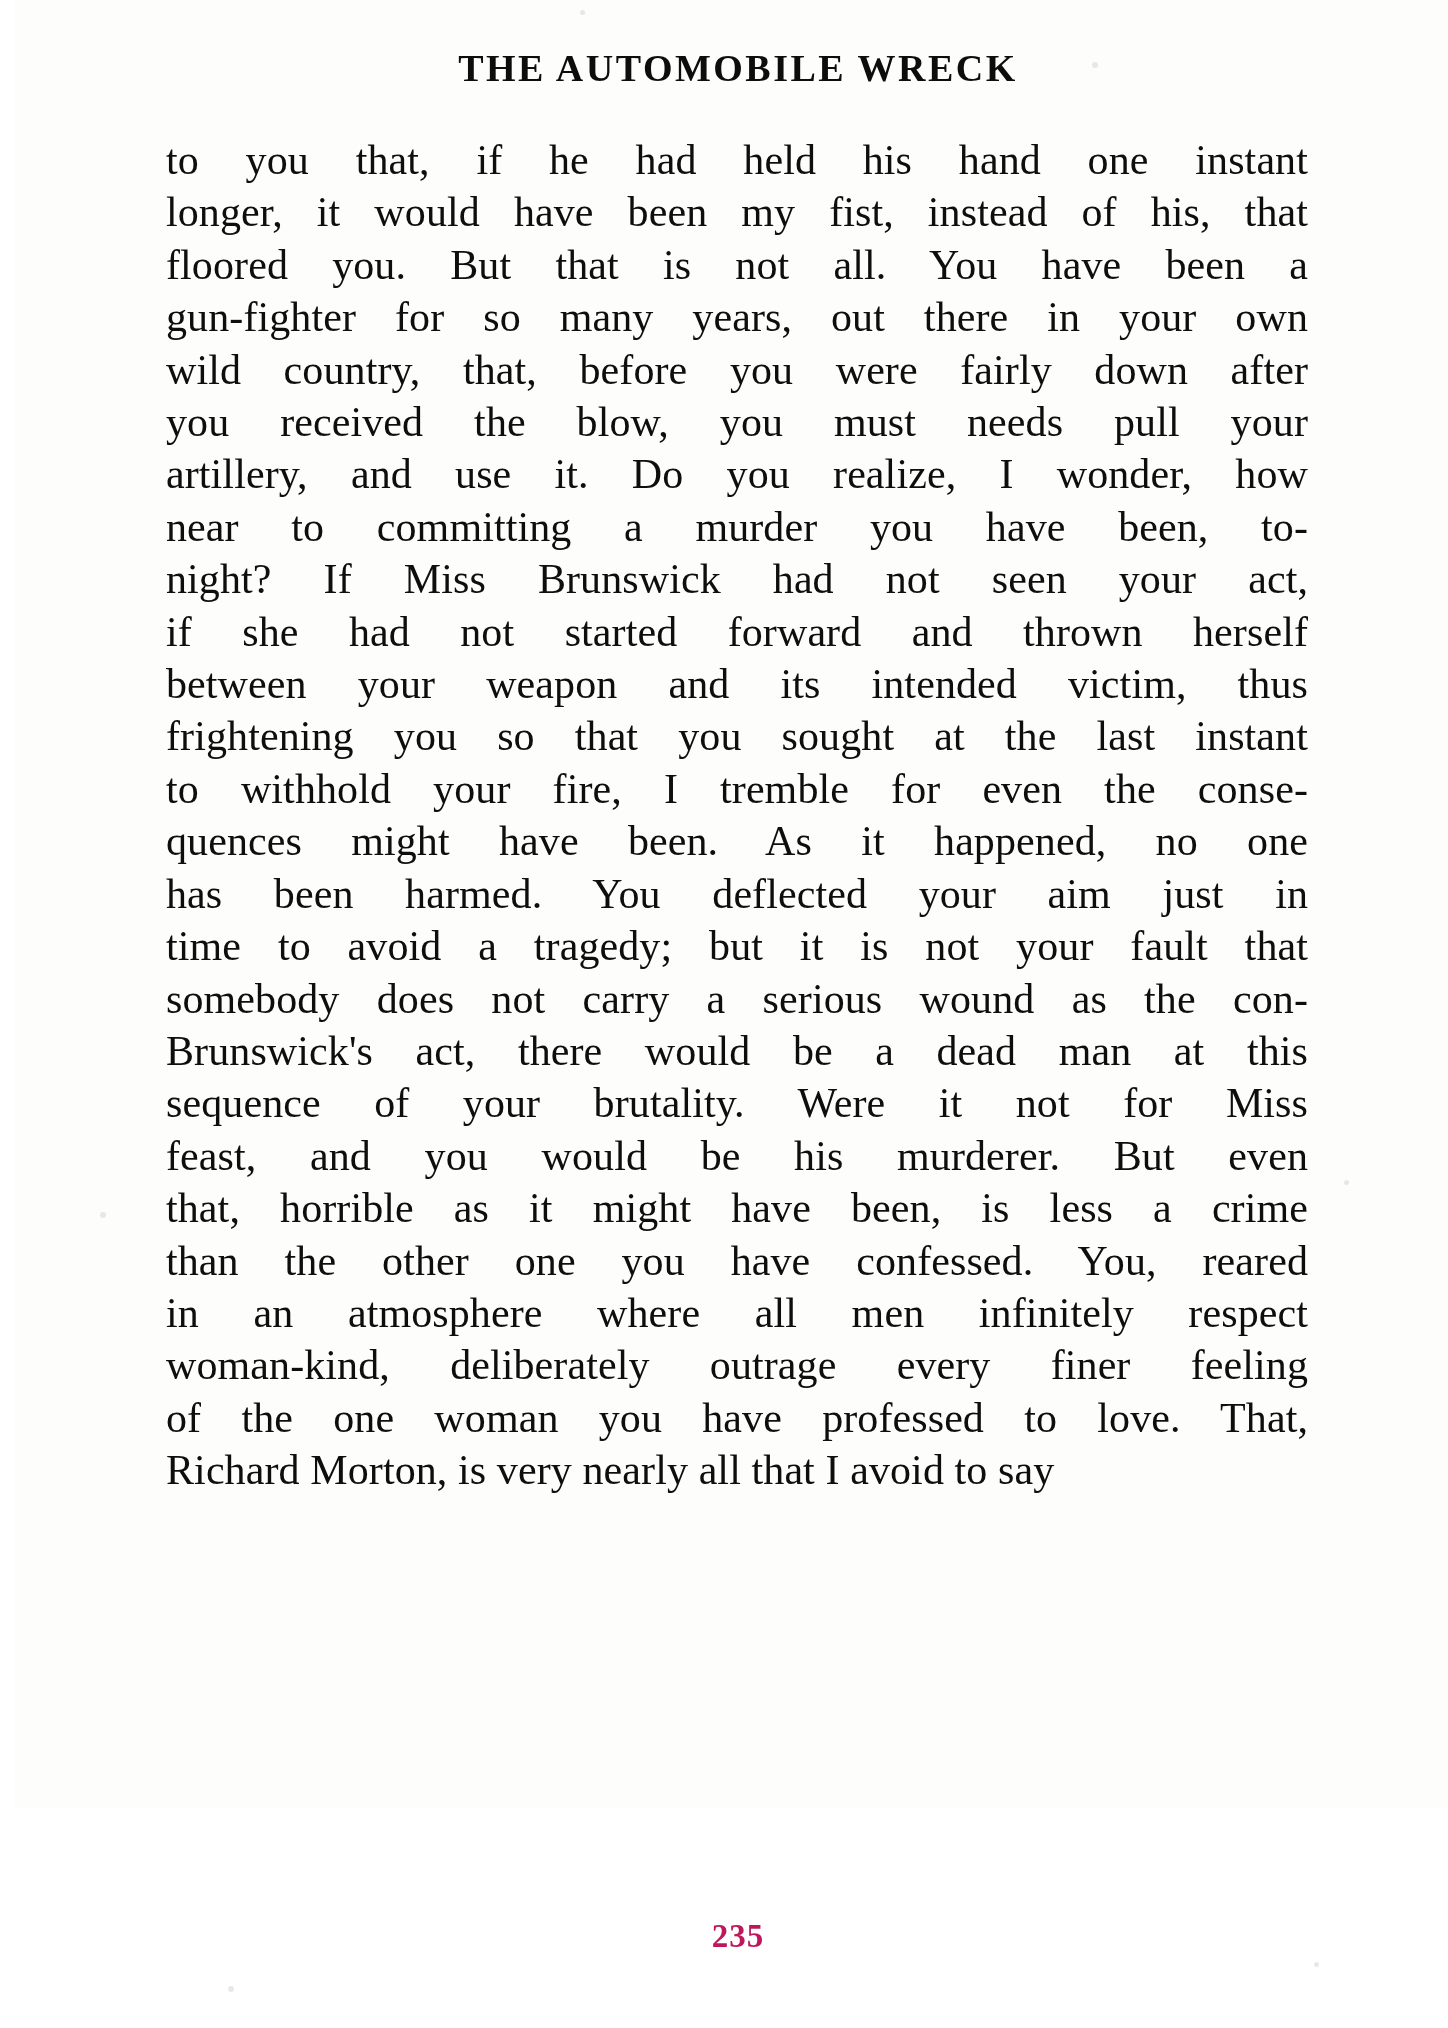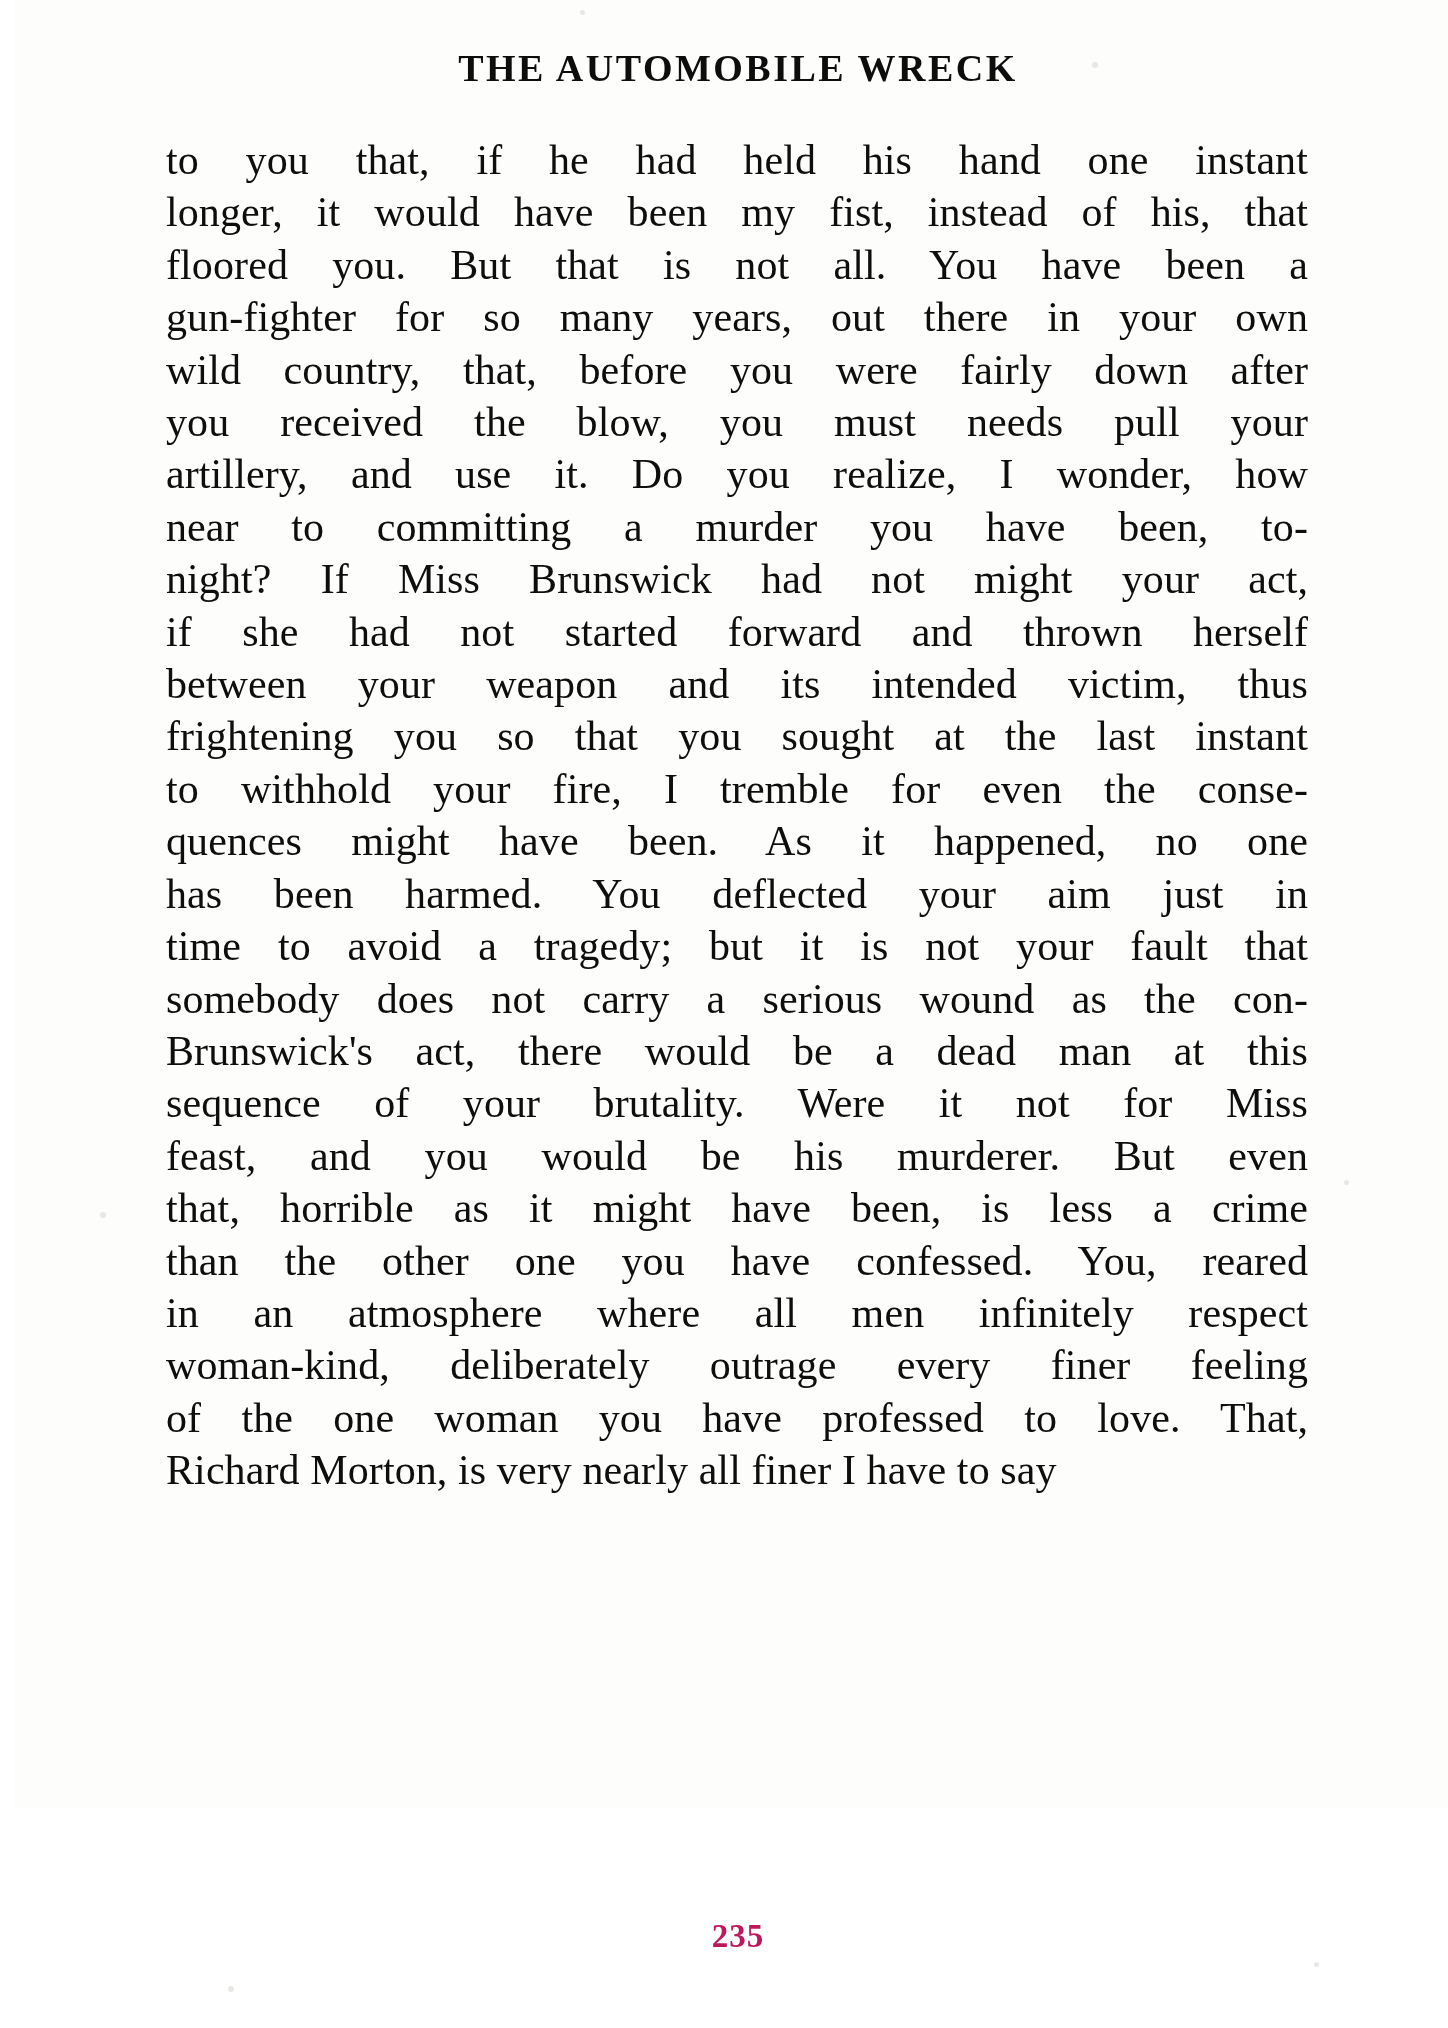--- a/index.html
+++ b/index.html
@@ -92,38 +92,38 @@
   <div class="body-text">
     <p>
       <span class="ln">to you that, if he had held his hand one instant</span>
       <span class="ln">longer, it would have been my fist, instead of his, that</span>
       <span class="ln">floored you.   But that is not all.   You have been a</span>
       <span class="ln">gun-fighter for so many years, out there in your own</span>
       <span class="ln">wild country, that, before you were fairly down after</span>
       <span class="ln">you received the blow, you must needs pull your</span>
       <span class="ln">artillery, and use it.   Do you realize, I wonder, how</span>
       <span class="ln">near to committing a murder you have been, to-</span>
-      <span class="ln">night?   If Miss Brunswick had not might your act,</span>
+      <span class="ln">night?   If Miss Brunswick had not seen your act,</span>
       <span class="ln">if she had not started forward and thrown herself</span>
       <span class="ln">between your weapon and its intended victim, thus</span>
       <span class="ln">frightening you so that you sought at the last instant</span>
       <span class="ln">to withhold your fire, I tremble for even the conse-</span>
       <span class="ln">quences might have been.   As it happened, no one</span>
       <span class="ln">has been harmed.   You deflected your aim just in</span>
       <span class="ln">time to avoid a tragedy; but it is not your fault that</span>
       <span class="ln">somebody does not carry a serious wound as the con-</span>
       <span class="ln">Brunswick's act, there would be a dead man at this</span>
       <span class="ln">sequence of your brutality.   Were it not for Miss</span>
       <span class="ln">feast, and you would be his murderer.   But even</span>
       <span class="ln">that, horrible as it might have been, is less a crime</span>
       <span class="ln">than the other one you have confessed.   You, reared</span>
       <span class="ln">in an atmosphere where all men infinitely respect</span>
       <span class="ln">woman-kind, deliberately outrage every finer feeling</span>
       <span class="ln">of the one woman you have professed to love.   That,</span>
-      <span class="ln last">Richard Morton, is very nearly all finer I have to say</span>
+      <span class="ln last">Richard Morton, is very nearly all that I avoid to say</span>
     </p>
   </div>
 
   <div class="folio">235</div>
 
   <div class="speck" style="left:566px;top:10px;width:5px;height:5px;"></div>
   <div class="speck" style="left:1078px;top:62px;width:6px;height:6px;"></div>
   <div class="speck" style="left:1330px;top:1180px;width:5px;height:5px;"></div>
   <div class="speck" style="left:86px;top:1212px;width:6px;height:6px;"></div>
   <div class="speck" style="left:214px;top:1986px;width:6px;height:6px;"></div>

